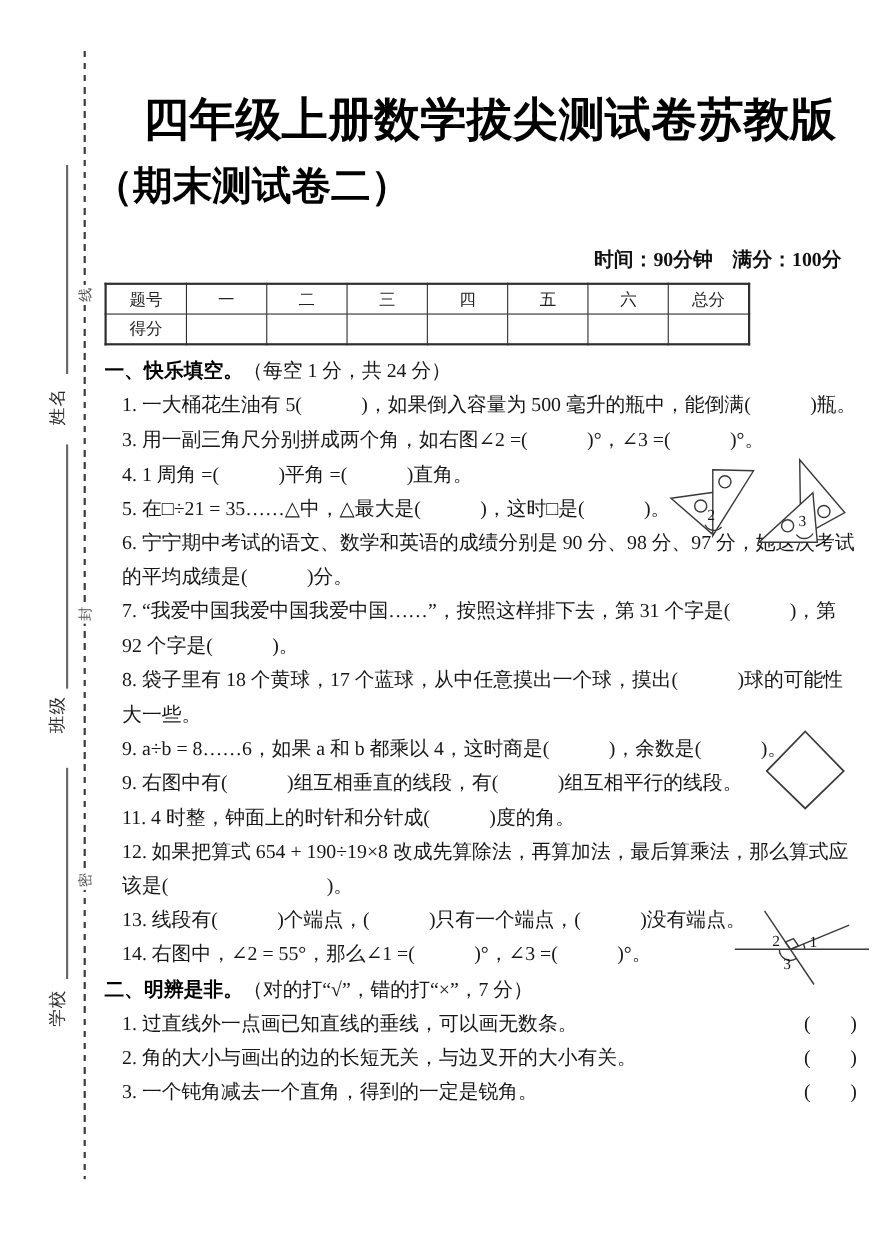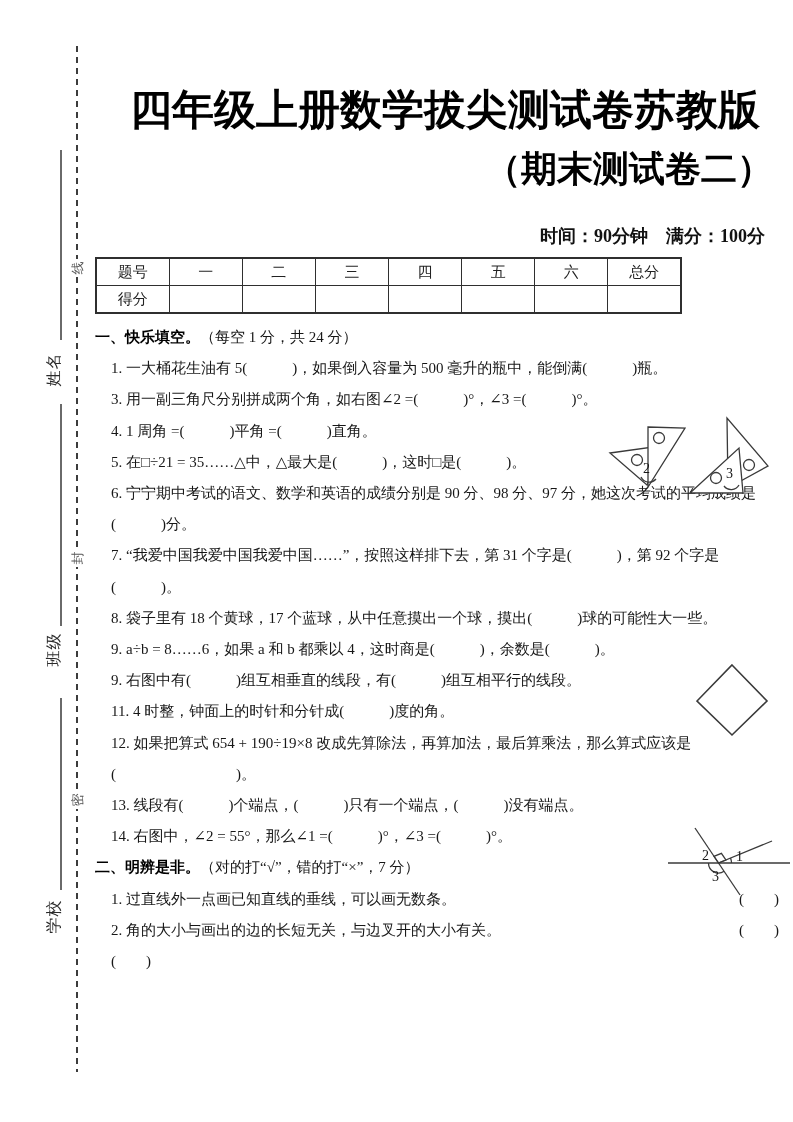--- a/index.html
+++ b/index.html
@@ -25,41 +25,41 @@
     font-size:16px;color:#2a2a2a;letter-spacing:1px;line-height:19px;
     transform:rotate(-90deg);white-space:nowrap;
   }
   
   .title{
     position:absolute;left:85px;top:71px;width:688px;margin:16px;
     text-align:center;font-size:42px;line-height:1.1;font-weight:900;color:#000;
   }
   .subtitle{
     position:absolute;left:85px;top:150px;width:688px;margin:0;
-    text-align:right;font-size:36px;line-height:1.1;font-weight:800;color:#000;
+    text-align:left;font-size:36px;line-height:1.1;font-weight:800;color:#000;
   }
   .meta{
     position:absolute;right:28px;top:224px;
     font-size:18px;font-weight:700;color:#111;font-family:Liberation Serif, serif;
   }
   
   .score-table{
     position:absolute;left:95px;top:257px;width:587px;
     border-collapse:collapse;table-layout:fixed;
   }
   .score-table td{
     border:1px solid #2f2f2f;height:26px;text-align:center;
     font-size:15px;padding:0;color:#222;
   }
   .score-table{border:2px solid #2f2f2f;}
   .score-table td.lab{font-weight:400;}
   
   .content{
     position:absolute;left:95px;top:322px;width:686px;
-    font-size:15px;line-height:31.2px;color:#171717;
+    font-size:18px;line-height:31.2px;color:#171717;
   }
   .content p{margin:0;white-space:pre-wrap;}
   .sec b{font-weight:800;color:#000;}
   .sec .note{font-weight:400;}
   .q{padding-left:16px;}
   .tfq{
     display:flex;justify-content:space-between;align-items:baseline;
     padding-left:16px;white-space:pre-wrap;
   }
   .tfq .blank{padding-right:2px;}
@@ -129,21 +129,21 @@
     <p class="q">9. a÷b = 8……6，如果 a 和 b 都乘以 4，这时商是(　　　)，余数是(　　　)。</p>
     <p class="q">9. 右图中有(　　　)组互相垂直的线段，有(　　　)组互相平行的线段。</p>
     <p class="q">11. 4 时整，钟面上的时针和分针成(　　　)度的角。</p>
     <p class="q">12. 如果把算式 654 + 190÷19×8 改成先算除法，再算加法，最后算乘法，那么算式应该是(　　　　　　　　)。</p>
     <p class="q">13. 线段有(　　　)个端点，(　　　)只有一个端点，(　　　)没有端点。</p>
     <p class="q">14. 右图中，∠2 = 55°，那么∠1 =(　　　)°，∠3 =(　　　)°。</p>
 
     <p class="sec"><b>二、明辨是非。</b><span class="note">（对的打“√”，错的打“×”，7 分）</span></p>
     <div class="tfq"><span>1. 过直线外一点画已知直线的垂线，可以画无数条。</span><span class="blank">(　　)</span></div>
     <div class="tfq"><span>2. 角的大小与画出的边的长短无关，与边叉开的大小有关。</span><span class="blank">(　　)</span></div>
-    <div class="tfq"><span class="blank">(　　)</span></div>
+    <div class="tfq"><span>3. 一个钝角减去一个直角，得到的一定是锐角。</span><span class="blank">(　　)</span></div>
   </div>
 
   <svg class="fig" style="left:591px;top:406px" width="202" height="96" viewBox="0 0 202 96">
     <polygon class="paper" points="19,47 76,39 56,79"></polygon>
     <polygon class="paper" points="57,21 94,22 57,81"></polygon>
     <circle cx="46" cy="54" r="5.5"></circle>
     <circle cx="68" cy="32" r="5.5"></circle>
     <path d="M50,71 A9 9 0 0 0 65,73"></path>
     <text x="52" y="67">2</text>
     <polygon class="paper" points="136,12 137,82 177,60"></polygon>

